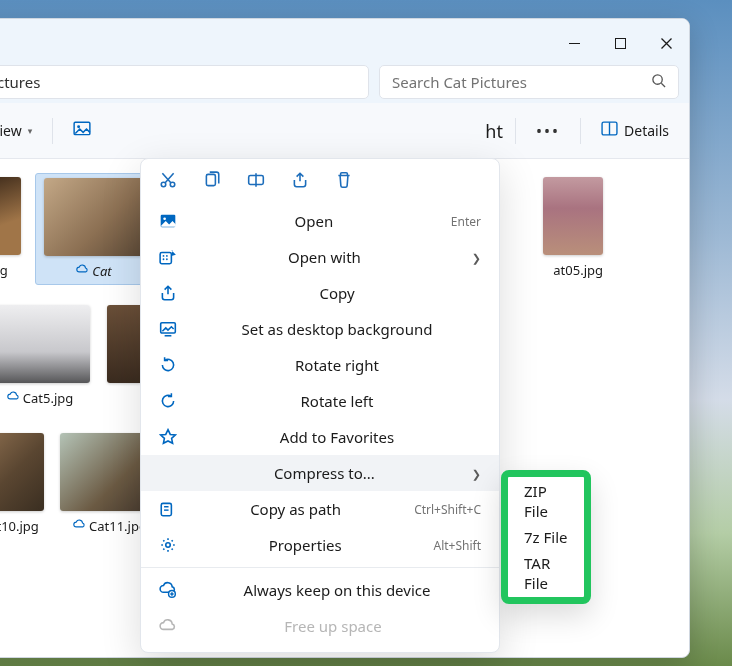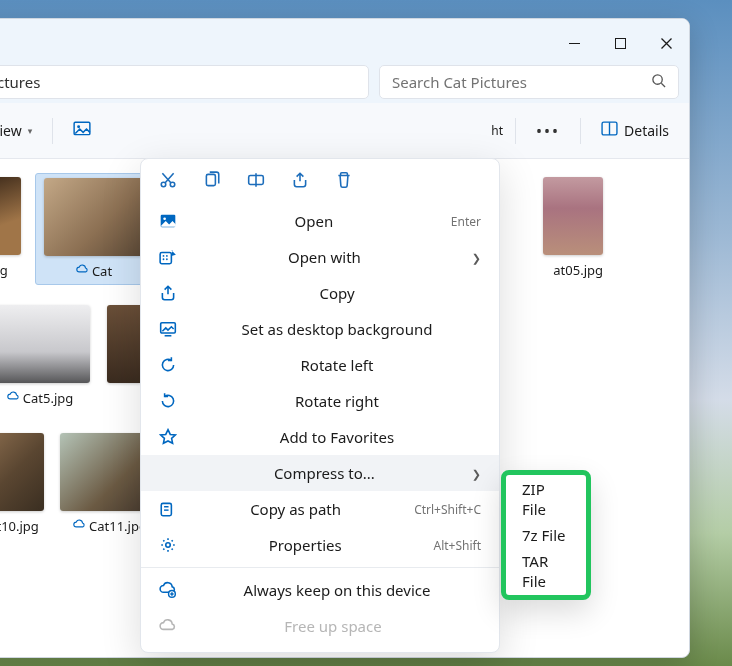--- a/index.html
+++ b/index.html
@@ -107,21 +107,21 @@
 }
 .file-item {
   width: 118px;
   display: flex;
   flex-direction: column;
   align-items: center;
   padding: 4px;
   border-radius: 3px;
 }
 .file-item.cut { width: 50px; align-items: flex-start; }
-.file-item.sel { background: #cfe3f7; border: 1px solid #a7c8ea; }
+.file-item.sel { background: #cfe3f7; border: 1px solid #a7c8ea; font-style: italic; }
 .thumb {
   width: 100px;
   height: 78px;
   border-radius: 3px;
   box-shadow: 0 1px 3px rgba(0,0,0,0.2);
 }
 .file-item.cut .thumb { width: 36px; }
 .caption {
   margin-top: 6px;
   font-size: 13px;
@@ -168,21 +168,21 @@
 .ctx-hint { font-size: 12px; color: #737373; }
 .ctx-arrow { font-size: 11px; color: #5b5b5b; }
 .ctx-sep { height: 1px; background: #e8ebef; margin: 4px 0; }
 
 .submenu {
   position: absolute;
   left: 501px;
   top: 470px;
   width: 90px;
   background: #ffffff;
-  border: 5px solid #22c55e;
+  border: 7px solid #22c55e;
   border-radius: 8px;
   box-shadow: 0 12px 30px rgba(0,0,0,0.14);
   padding: 6px 0;
 }
 .sub-item {
   height: 36px;
   padding: 0 16px;
   display: flex;
   align-items: center;
   font-size: 15px;
@@ -247,21 +247,21 @@
     <div class="tool-btn">
       <span class="accent-icon">
         <svg width="18" height="18" viewBox="0 0 16 16">
             <rect x="1" y="2" width="14" height="11" rx="1" fill="none" stroke="currentColor" stroke-width="1.3"></rect>
             <circle cx="5" cy="6" r="1.3" fill="currentColor"></circle>
             <path d="M2 12 L6 8 L9 11 L12 8 L15 11" fill="none" stroke="currentColor" stroke-width="1.3"></path>
           </svg>
       </span>
     </div>
     <div style="flex:1"></div>
-    <span style="color:#1b1b1b;font-size:12px;padding-right:2px;">ht</span>
+    <span style="color:#1b1b1b;font-size:18px;padding-right:2px;">ht</span>
     <div class="tool-sep"></div>
     <div class="tool-btn">
       <span class="more-dots">•••</span>
     </div>
     <div class="tool-sep"></div>
     <div class="tool-btn details-btn">
       <span class="accent-icon">
         <svg width="17" height="17" viewBox="0 0 16 16">
             <rect x="1" y="2" width="14" height="12" rx="1.5" fill="none" stroke="currentColor" stroke-width="1.3"></rect>
             <line x1="8" y1="2" x2="8" y2="14" stroke="currentColor" stroke-width="1.3"></line>
@@ -418,34 +418,34 @@
           <rect x="1.5" y="2.5" width="13" height="9" rx="1" fill="none" stroke="currentColor" stroke-width="1.4"></rect>
           <path d="M3 10l3-3 2 2 3-3 2 2" fill="none" stroke="currentColor" stroke-width="1.4"></path>
           <line x1="5" y1="14" x2="11" y2="14" stroke="currentColor" stroke-width="1.4"></line>
         </svg>
       </span>
     <span class="ctx-label">Set as desktop background</span>
   </div>
   <div class="ctx-item">
     <span class="ctx-icon accent-icon">
         <svg viewBox="0 0 16 16">
+          <path d="M3 8a5 5 0 1 0 2-4" fill="none" stroke="currentColor" stroke-width="1.4"></path>
+          <path d="M5 1v3h3" fill="none" stroke="currentColor" stroke-width="1.4"></path>
+        </svg>
+      </span>
+    <span class="ctx-label">Rotate right</span>
+  </div>
+  <div class="ctx-item">
+    <span class="ctx-icon accent-icon">
+        <svg viewBox="0 0 16 16">
           <path d="M13 8a5 5 0 1 1-2-4" fill="none" stroke="currentColor" stroke-width="1.4"></path>
           <path d="M11 1v3H8" fill="none" stroke="currentColor" stroke-width="1.4"></path>
         </svg>
       </span>
     <span class="ctx-label">Rotate left</span>
-  </div>
-  <div class="ctx-item">
-    <span class="ctx-icon accent-icon">
-        <svg viewBox="0 0 16 16">
-          <path d="M3 8a5 5 0 1 0 2-4" fill="none" stroke="currentColor" stroke-width="1.4"></path>
-          <path d="M5 1v3h3" fill="none" stroke="currentColor" stroke-width="1.4"></path>
-        </svg>
-      </span>
-    <span class="ctx-label">Rotate right</span>
   </div>
   <div class="ctx-item">
     <span class="ctx-icon accent-icon">
         <svg viewBox="0 0 16 16">
           <path d="M8 1.5l2 4.2 4.5.5-3.3 3 .9 4.4L8 11.5l-4.1 2.1.9-4.4L1.5 6.2l4.5-.5L8 1.5z" fill="none" stroke="currentColor" stroke-width="1.4"></path>
         </svg>
       </span>
     <span class="ctx-label">Add to Favorites</span>
   </div>
   <div class="ctx-item hover">

